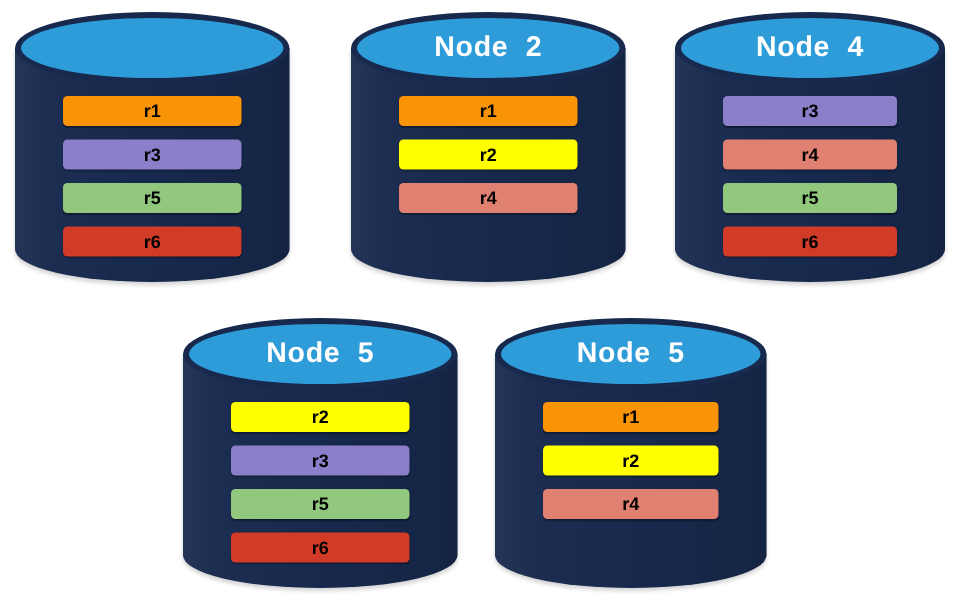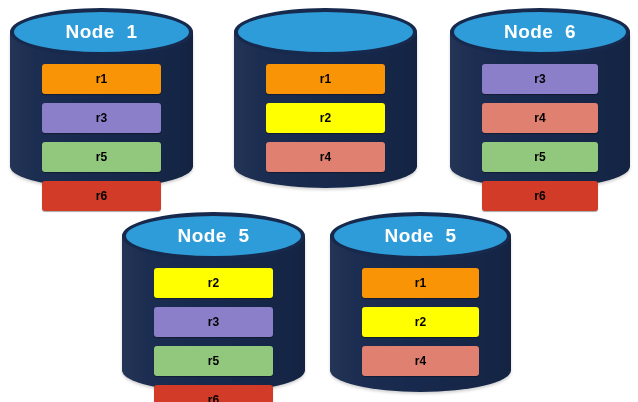--- a/index.html
+++ b/index.html
@@ -74,64 +74,64 @@
     z-index: 3;
   }
   .bars {
     position: absolute;
     left: 32px;
     right: 32px;
     top: 56px;
     z-index: 2;
   }
   .bar {
-    height: 30px;
+    height: 20px;
     margin-bottom: 9px;
     border-radius: 3px;
     display: flex;
     align-items: center;
     justify-content: center;
     color: #000000;
     font-size: 12px;
     font-weight: bold;
     line-height: 1;
     box-shadow: 0 1px 1px rgba(0,0,0,0.35);
   }
 </style>
 </head>
 <body>
 
 <div id="canvas" style="background: rgb(255, 255, 255);">
     <div class="node" style="left: 10px; top: 8px; width: 183px; height: 180px;">
       <div class="cyl-body" style="background: rgb(23, 41, 77);"></div>
       <div class="cyl-shade"></div>
       <div class="cyl-top" style="background: rgb(46, 156, 216); border-color: rgb(23, 41, 77);"></div>
-      <div class="node-title" style="color: rgb(255, 255, 255);">Node  1</div>
       <div class="bars">
         <div class="bar" style="background: rgb(248, 148, 6); color: rgb(0, 0, 0);">r1</div>
         <div class="bar" style="background: rgb(140, 127, 201); color: rgb(0, 0, 0);">r3</div>
         <div class="bar" style="background: rgb(146, 200, 126); color: rgb(0, 0, 0);">r5</div>
         <div class="bar" style="background: rgb(209, 59, 39); color: rgb(0, 0, 0);">r6</div>
       </div>
     </div>
     <div class="node" style="left: 234px; top: 8px; width: 183px; height: 180px;">
       <div class="cyl-body" style="background: rgb(23, 41, 77);"></div>
       <div class="cyl-shade"></div>
       <div class="cyl-top" style="background: rgb(46, 156, 216); border-color: rgb(23, 41, 77);"></div>
+      <div class="node-title" style="color: rgb(255, 255, 255);">Node  2</div>
       <div class="bars">
         <div class="bar" style="background: rgb(248, 148, 6); color: rgb(0, 0, 0);">r1</div>
         <div class="bar" style="background: rgb(255, 255, 0); color: rgb(0, 0, 0);">r2</div>
         <div class="bar" style="background: rgb(224, 128, 112); color: rgb(0, 0, 0);">r4</div>
       </div>
     </div>
     <div class="node" style="left: 450px; top: 8px; width: 180px; height: 180px;">
       <div class="cyl-body" style="background: rgb(23, 41, 77);"></div>
       <div class="cyl-shade"></div>
       <div class="cyl-top" style="background: rgb(46, 156, 216); border-color: rgb(23, 41, 77);"></div>
-      <div class="node-title" style="color: rgb(255, 255, 255);">Node  6</div>
+      <div class="node-title" style="color: rgb(255, 255, 255);">Node  4</div>
       <div class="bars">
         <div class="bar" style="background: rgb(140, 127, 201); color: rgb(0, 0, 0);">r3</div>
         <div class="bar" style="background: rgb(224, 128, 112); color: rgb(0, 0, 0);">r4</div>
         <div class="bar" style="background: rgb(146, 200, 126); color: rgb(0, 0, 0);">r5</div>
         <div class="bar" style="background: rgb(209, 59, 39); color: rgb(0, 0, 0);">r6</div>
       </div>
     </div>
     <div class="node" style="left: 122px; top: 212px; width: 183px; height: 180px;">
       <div class="cyl-body" style="background: rgb(23, 41, 77);"></div>
       <div class="cyl-shade"></div>

